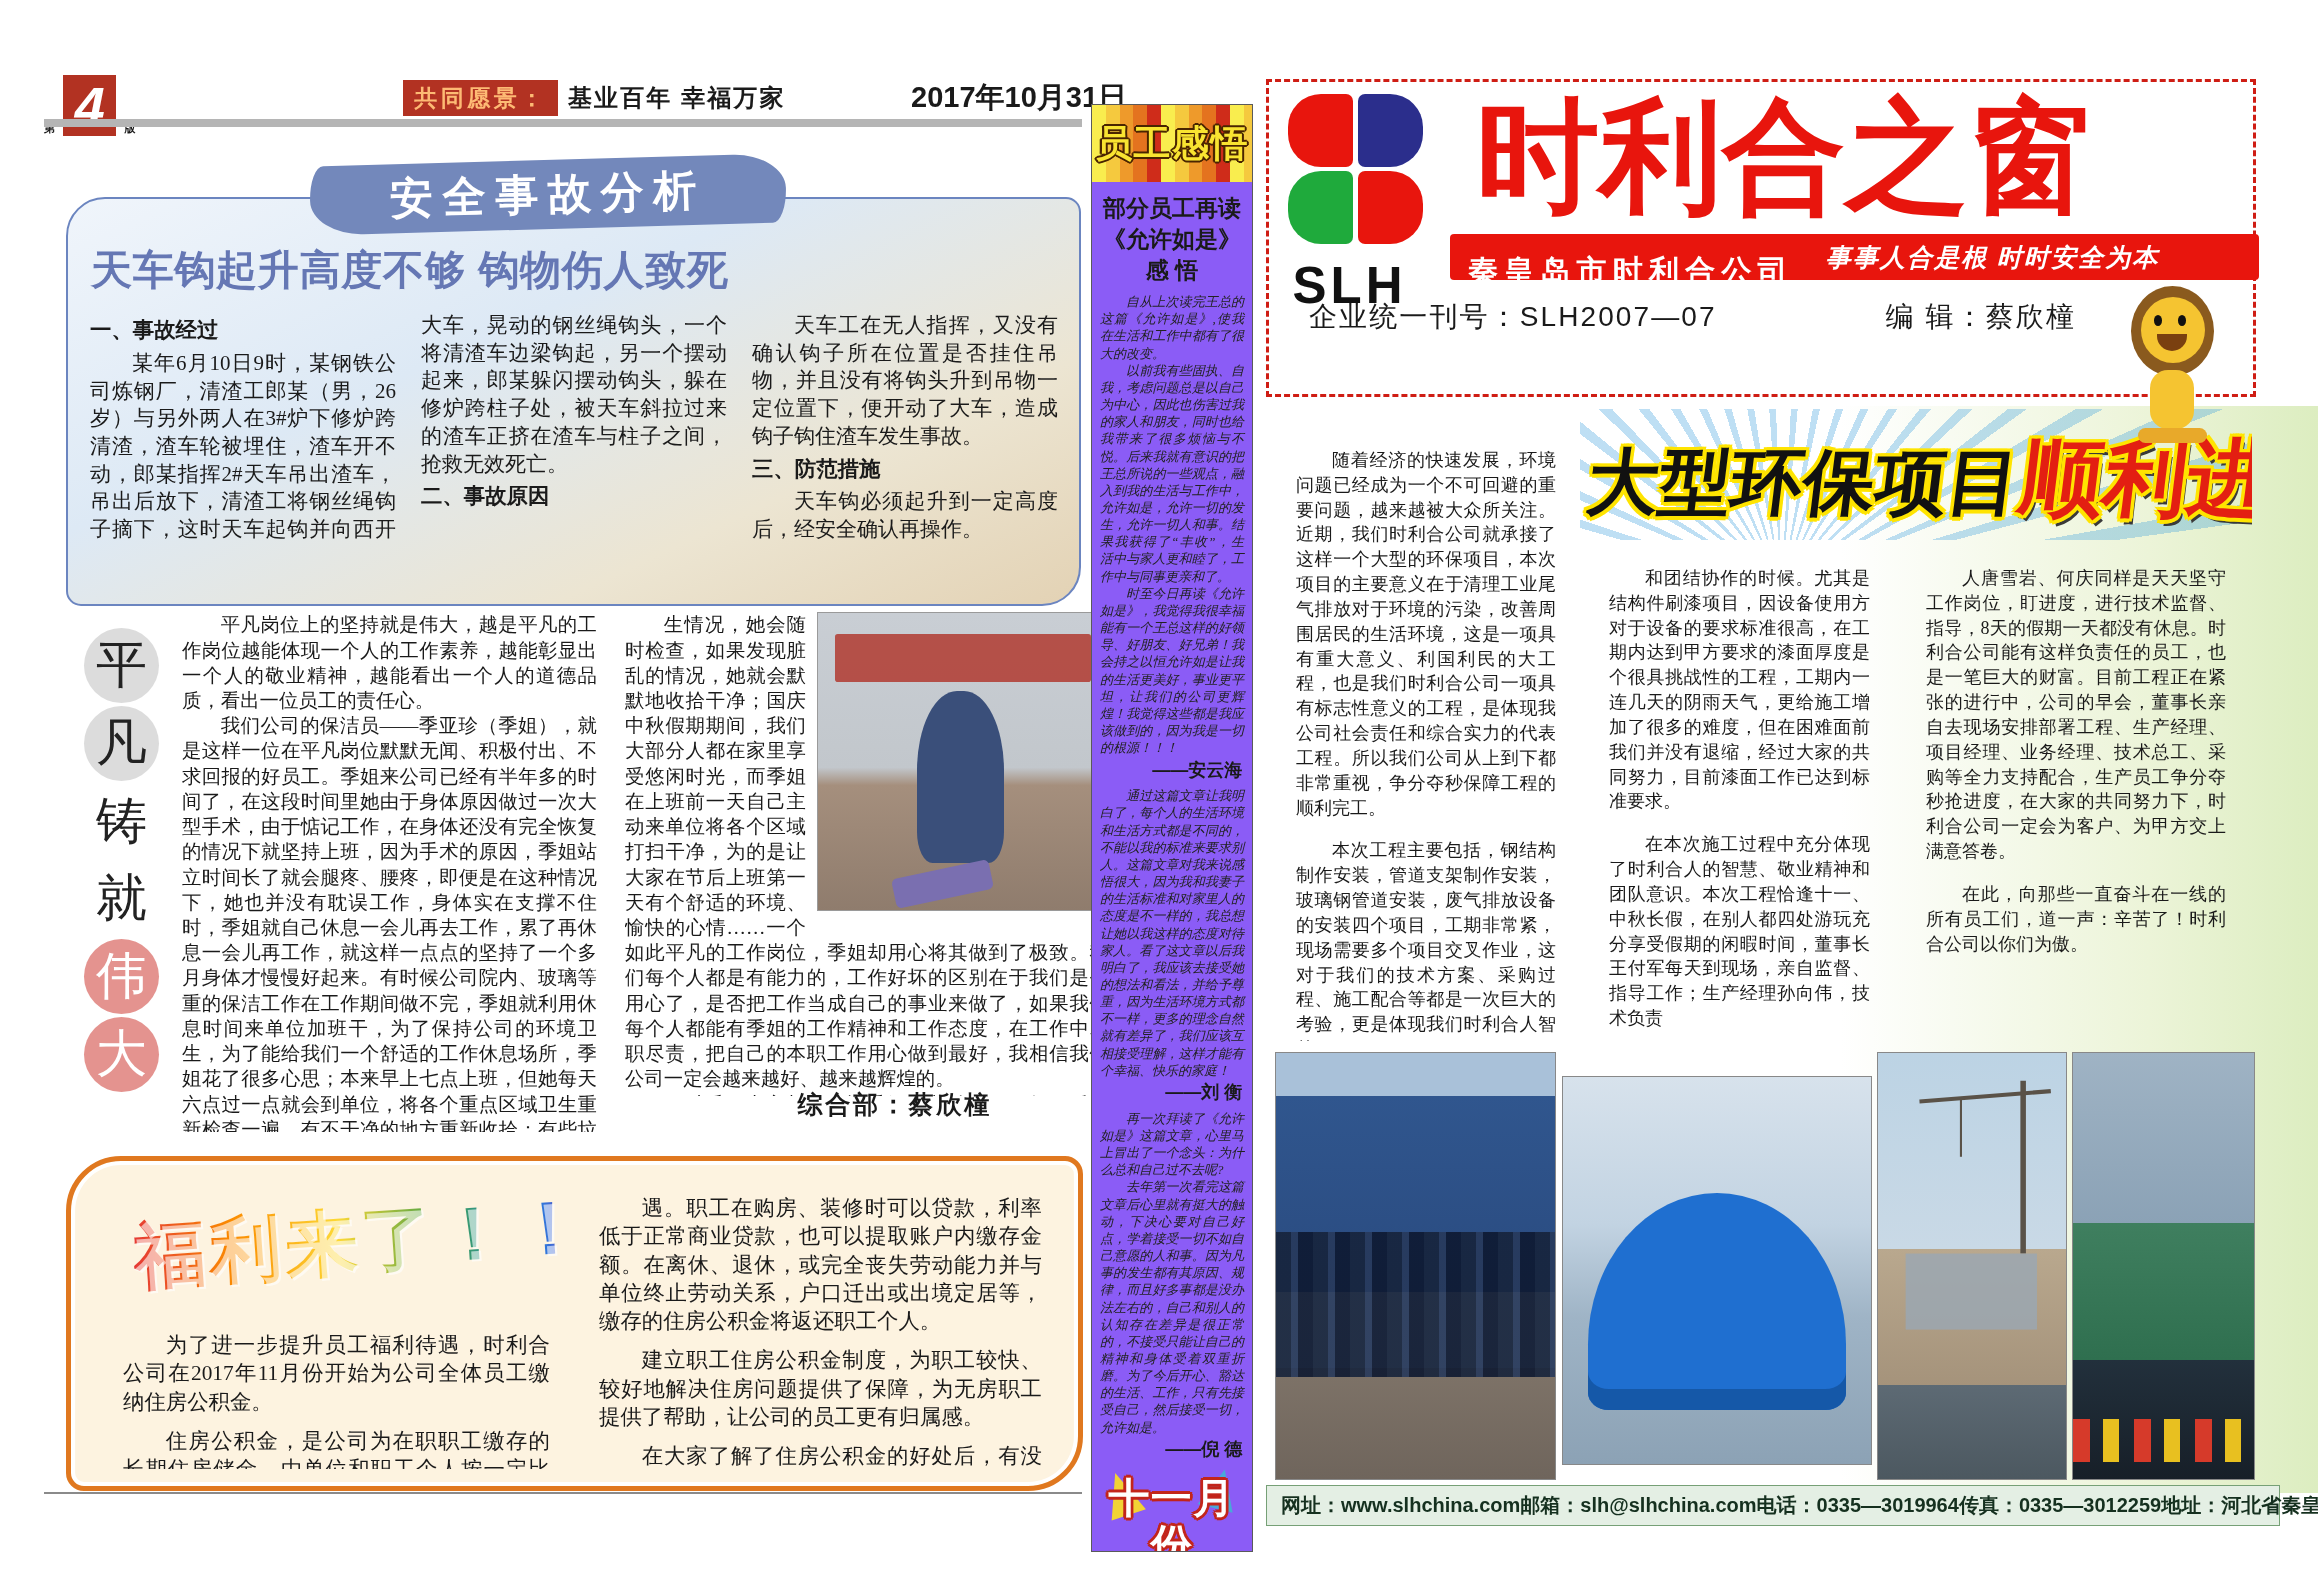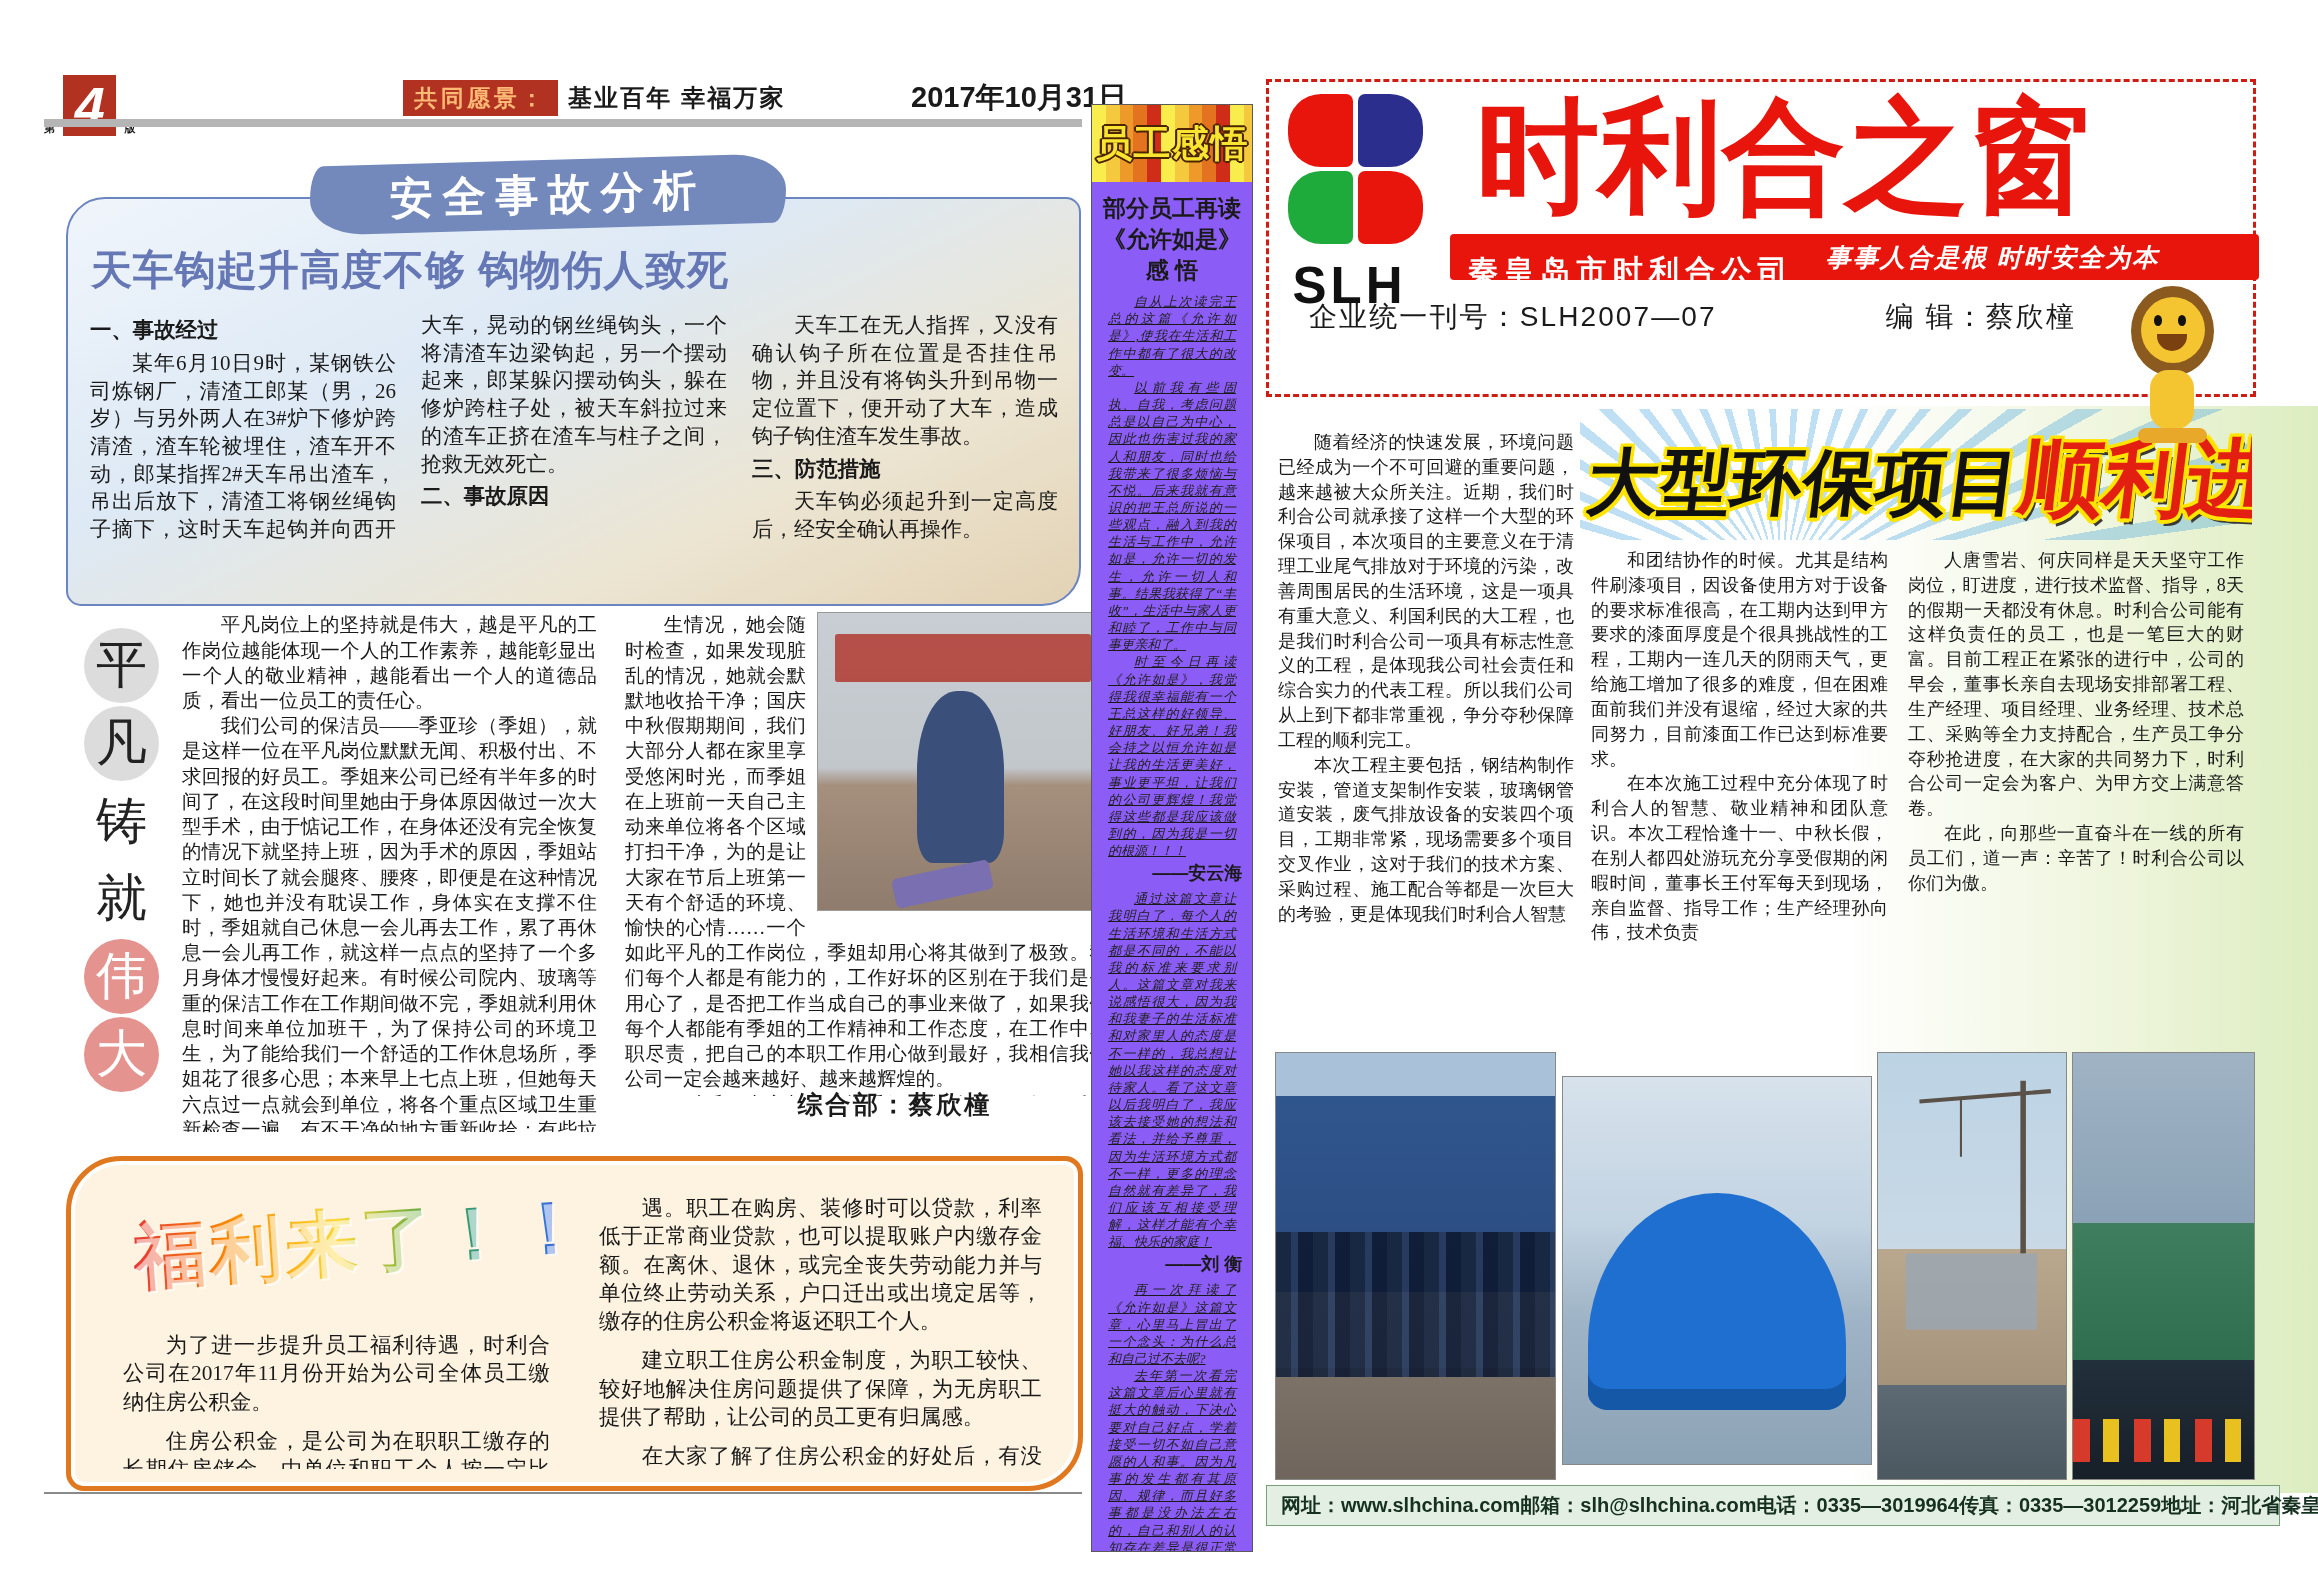--- a/index.html
+++ b/index.html
@@ -66,21 +66,21 @@
   .left-bottom-rule{left:44px;top:1492px;width:1038px;height:2.1px;background:#8a8a8a;}
   
   .mid-box{left:1091px;top:104px;width:160px;height:1446px;background:#8b5cf6;border:1.4px solid #5a5a5a;overflow:hidden;}
   .mid-header{position:relative;height:77px;
       background:repeating-linear-gradient(90deg,#f9ed4e 0 14px,#f5c93e 14px 28px,#ee9a2b 28px 41px,#e4731f 41px 55px,#cf2c1a 55px 69px);
       display:flex;align-items:center;justify-content:center;}
   .mid-header span{font-family:"Liberation Sans",sans-serif;font-weight:bold;font-size:37px;color:#f9e431;letter-spacing:1.4px;
       text-shadow:-2.1px 0 #4a2500,2.1px 0 #4a2500,0 -2.1px #4a2500,0 2.1px #4a2500,-1.4px -1.4px #4a2500,1.4px 1.4px #4a2500,-1.4px 1.4px #4a2500,1.4px -1.4px #4a2500;}
   .mid-sub{margin:11px 2.8px 7px 2.8px;text-align:center;font-family:"Liberation Sans",sans-serif;font-weight:bold;
            font-size:23px;line-height:1.35;white-space:pre-line;}
-  .mid-entry{padding:0 16px;text-decoration:underline;}
+  .mid-entry{padding:0 8px;}
   .mid-entry p{margin:0;text-indent:2em;font-style:italic;font-size:13px;line-height:1.32;color:#222;}
   .mid-sig{text-align:right;font-family:"Liberation Sans",sans-serif;font-weight:bold;font-size:18px;
            padding:1.4px 9.7px 5.5px 0;}
   .bday{position:relative;margin-top:9.7px;text-align:center;}
   .bday-hat{position:absolute;width:0;height:0;border-left:18px solid transparent;border-right:18px solid transparent;}
   .hat1{left:12.4px;top:-4.1px;border-bottom:44px solid #f2d335;transform:rotate(-18deg);}
   .hat2{right:14px;top:-7px;border-bottom:40px solid #49a8d8;transform:rotate(14deg);}
   .bday-title{position:relative;font-family:"Liberation Sans",sans-serif;font-weight:bold;font-size:41px;
               line-height:1.12;color:#fff;white-space:pre-line;letter-spacing:1.4px;
               text-shadow:2.1px 2.1px 0 #c3251b,-2.1px -2.1px 0 #c3251b,2.1px -2.1px 0 #c3251b,-2.1px 2.1px 0 #c3251b,0 2.8px 0 #c3251b,0 -2.8px 0 #c3251b,2.8px 0 0 #c3251b,-2.8px 0 0 #c3251b;}
@@ -114,21 +114,21 @@
   .lion-paw{left:14px;top:142px;width:69px;height:15px;background:#e8a92a;border-radius:8.3px;}
   
   .proj-head{left:1580px;top:409px;width:672px;height:131px;overflow:hidden;
      background:repeating-conic-gradient(from 195deg at 30% 135%,rgba(58,158,221,0.33) 0deg 2.2deg,rgba(255,255,255,0) 2.2deg 7deg);}
   .proj-title{position:absolute;left:8.3px;bottom:4.1px;transform:skewX(-7deg);white-space:nowrap;}
   .proj-black{font-family:"Liberation Sans",sans-serif;font-weight:bold;font-size:72px;color:#111;
       text-shadow:-3.5px 0 #ffe400,3.5px 0 #ffe400,0 -3.5px #ffe400,0 3.5px #ffe400,-2.8px -2.8px #ffe400,2.8px 2.8px #ffe400,-2.8px 2.8px #ffe400,2.8px -2.8px #ffe400;}
   .proj-red{font-family:"Liberation Sans",sans-serif;font-weight:bold;font-size:84px;color:#e31f12;
       text-shadow:-3.5px 0 #ffe400,3.5px 0 #ffe400,0 -3.5px #ffe400,0 3.5px #ffe400,-2.8px -2.8px #ffe400,2.8px 2.8px #ffe400,-2.8px 2.8px #ffe400,2.8px -2.8px #ffe400,4.1px 5.5px 0 #3a3a3a;}
   .proj-col{font-size:18px;line-height:1.38;overflow:hidden;}
-  .proj-col p{margin:0;text-indent:2em;}
+  .proj-col p{margin:18px;text-indent:2em;}
   .pc1{left:1278px;top:430px;width:296px;height:611px;}
   .pc2{left:1591px;top:548px;width:297px;height:494px;}
   .pc3{left:1908px;top:548px;width:336px;height:494px;}
   
   .photo{border:0.7px solid #888;overflow:hidden;}
   .ph1{left:1275px;top:1052px;width:279px;height:426px;
        background:linear-gradient(180deg,#a9c1d9 0%,#a9c1d9 10%,#30568e 10%,#2a4b80 56%,#98a2ac 56%,#8d97a1 74%,#7e7368 74%,#6f655c 100%);}
   .ph1 .crowd{position:absolute;left:0;top:42%;width:100%;height:34%;opacity:.9;
        background:repeating-linear-gradient(90deg,#16233b 0 15px,#27395b 15px 22px,#0d1830 22px 37px);}
   .ph2{left:1562px;top:1076px;width:308px;height:387px;

